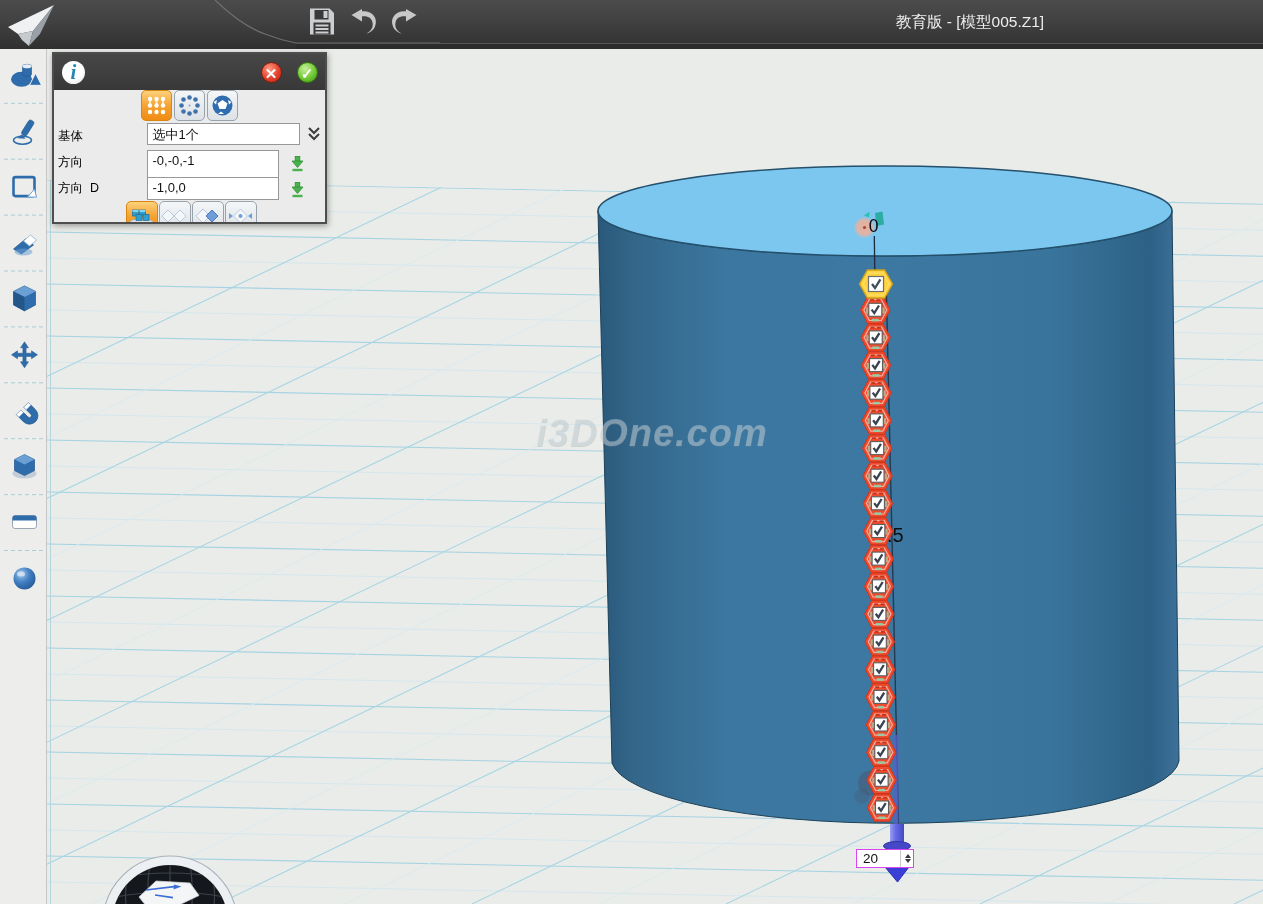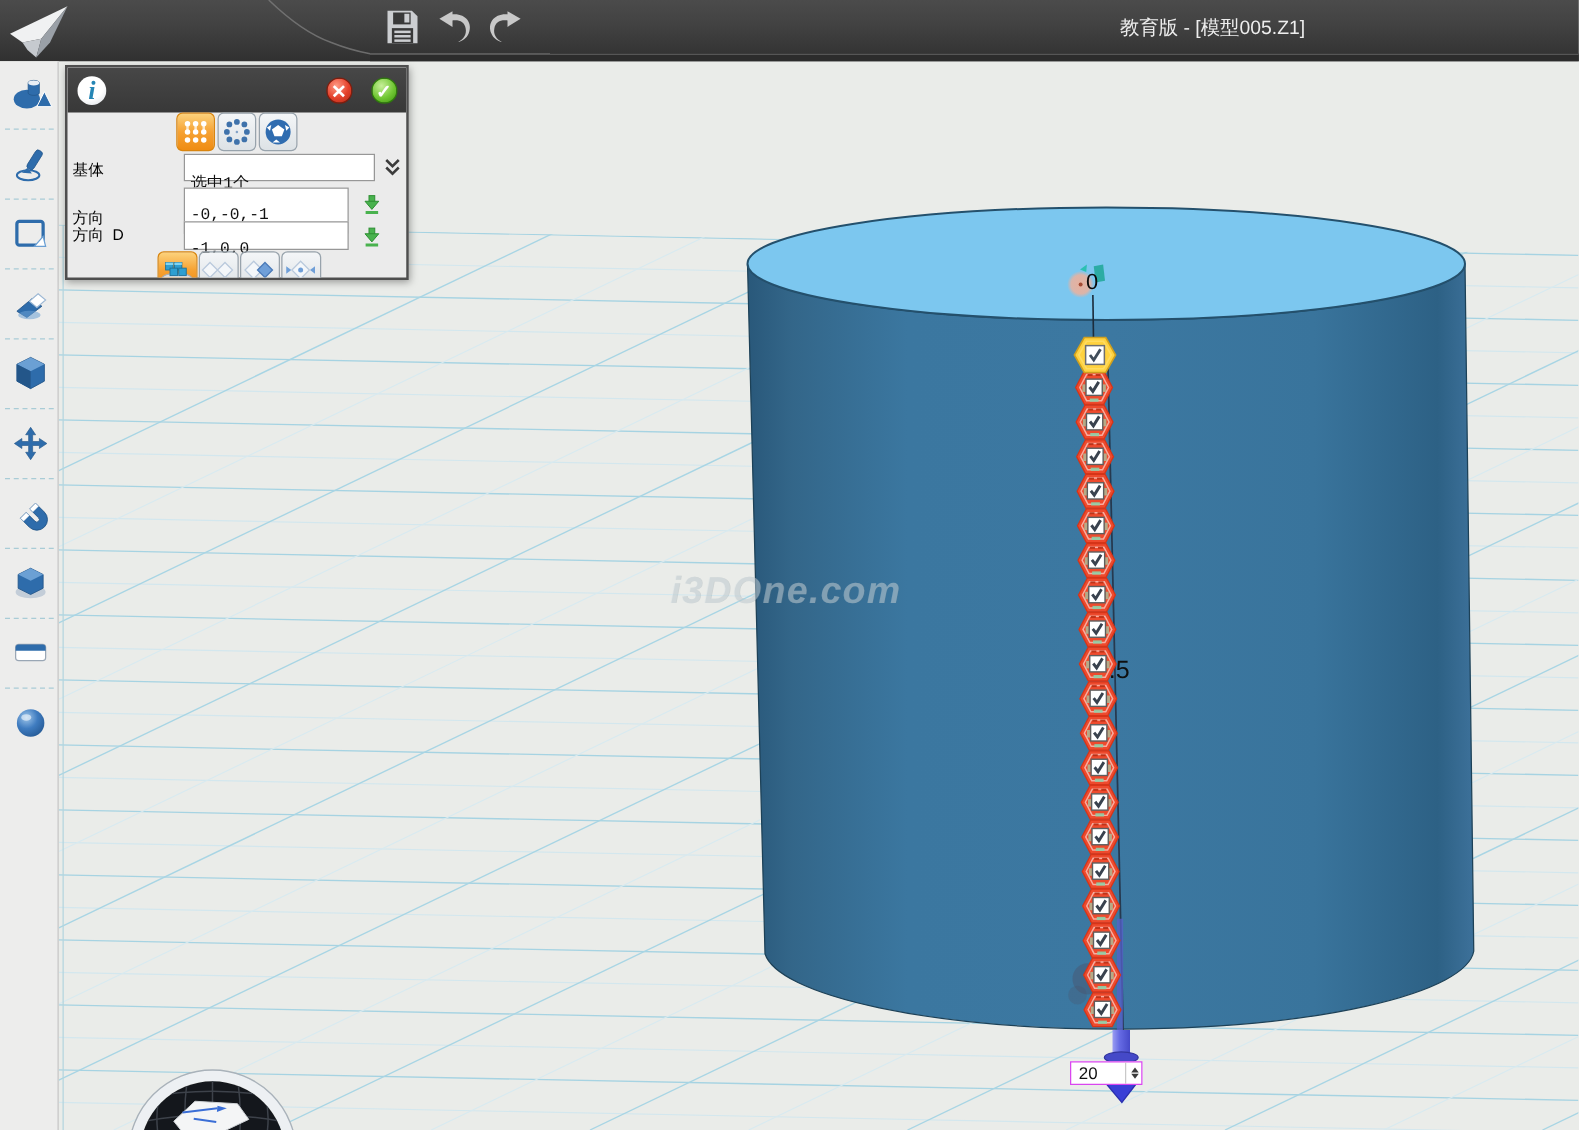--- a/index.html
+++ b/index.html
@@ -35,25 +35,25 @@
  border:1px solid #7e1d0e;box-sizing:border-box;}
 #okbtn{left:242.5px;background:radial-gradient(circle at 38% 30%,#c8ef9a,#71c734 55%,#3f9711);
  border:1px solid #2f7a0c;box-sizing:border-box;}
 .tabb{position:absolute;top:36px;width:31px;height:31px;border-radius:5px;box-sizing:border-box;}
 .tabgray{background:linear-gradient(180deg,#f4f6f8,#dde2e6);border:1px solid #98a3ac;}
 #tab1{left:86.5px;background:linear-gradient(180deg,#fcd27c,#f6a233 50%,#ef8c13);border:1px solid #d9850f;}
 #tab2{left:119.5px;}
 #tab3{left:152.5px;}
 .lbl{position:absolute;left:4px;font-size:12.5px;color:#000000;}
 .inp{position:absolute;left:92.5px;background:#fff;border:1px solid #979797;box-sizing:border-box;
- font-size:13px;color:#111;padding:13px 0 0 5px;font-family:Liberation Mono, monospace;}
+ font-size:13px;color:#111;padding:2px 0 0 5px;}
 .gicon{position:absolute;left:235.5px;width:15px;height:17px;}
 #botrow{position:absolute;top:147px;left:0;width:100%;height:31px;}
 .bbtn{position:absolute;top:0;width:31.5px;height:30px;border-radius:5px;box-sizing:border-box;}
-#wm{position:absolute;left:536px;top:456px;font-size:30px;font-style:italic;font-weight:bold;
+#wm{position:absolute;left:536px;top:412px;font-size:38px;font-style:italic;font-weight:bold;
  color:rgba(215,224,229,0.42);letter-spacing:1px;z-index:20;text-shadow:0.5px 0.5px 0 rgba(120,135,145,0.25);}
 svg{display:block;}
 </style>
 </head>
 <body>
 <div id="vp">
 <svg width="1216" height="855" viewBox="47 49 1216 855">
 <defs>
 <clipPath id="ground">
           <polygon points="0,179 1263,203.3 1263,904 0,904"></polygon>
@@ -542,21 +542,21 @@
  <div class="tabb tabgray" id="tab3">
   <svg width="29" height="29" style="position:absolute;left:0;top:0">
    <circle cx="14.5" cy="14.5" r="10" fill="#2f6cb0"></circle>
    <polygon points="14.5,9 19.5,12.5 17.5,18 11.5,18 9.5,12.5" fill="#fff"></polygon>
    <polygon points="5.5,11 9,9 8,13.5" fill="#fff"></polygon>
    <polygon points="23.5,11 20,9 21,13.5" fill="#fff"></polygon>
    <polygon points="10,23 13,20.5 16,23" fill="#fff"></polygon>
   </svg>
  </div>
  <div class="lbl" style="top:74px">基体</div>
- <div class="lbl" style="top:112px">方向</div>
+ <div class="lbl" style="top:100px">方向</div>
  <div class="lbl" style="top:126px">方向&nbsp;&nbsp;D</div>
  <div class="inp" style="top:69px;width:153px;height:22px">选中1个</div>
  <div class="inp" style="top:96px;width:132px;height:37px">-0,-0,-1</div>
  <div class="inp" style="top:122.5px;width:132px;height:23px">-1,0,0</div>
  <svg width="16" height="16" style="position:absolute;left:251.5px;top:72px">
   <path d="M 3 2 L 8 7 L 13 2 M 3 8 L 8 13 L 13 8" fill="none" stroke="#3c3c3c" stroke-width="2"></path>
  </svg>
  <svg class="gicon" style="top:101px">
       <use href="#garrow"></use>
     </svg>

